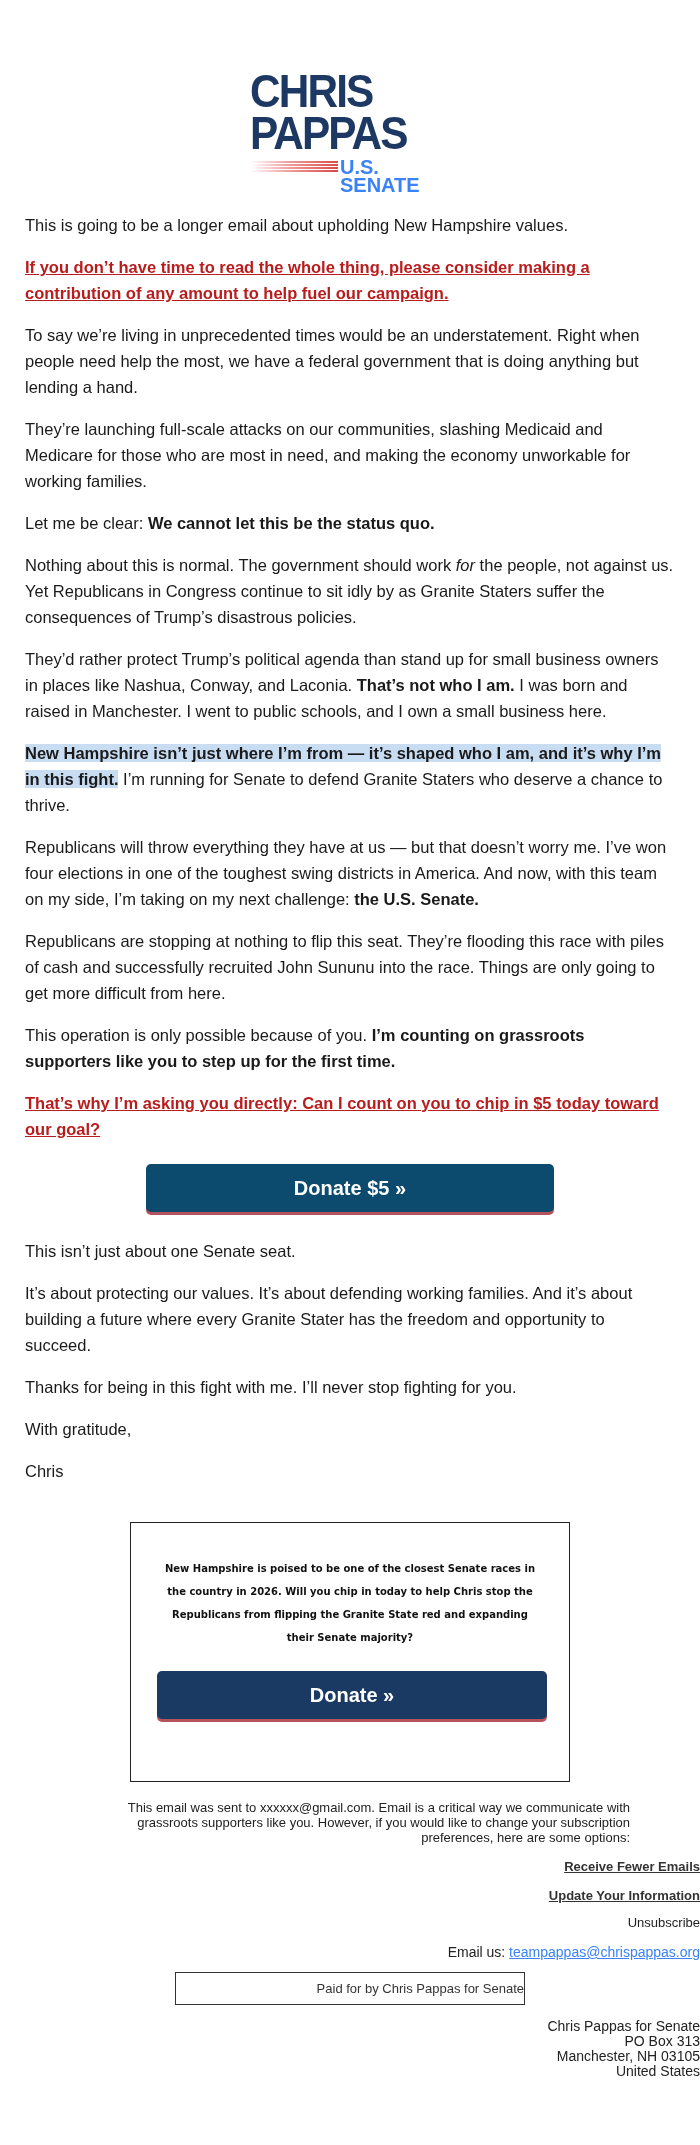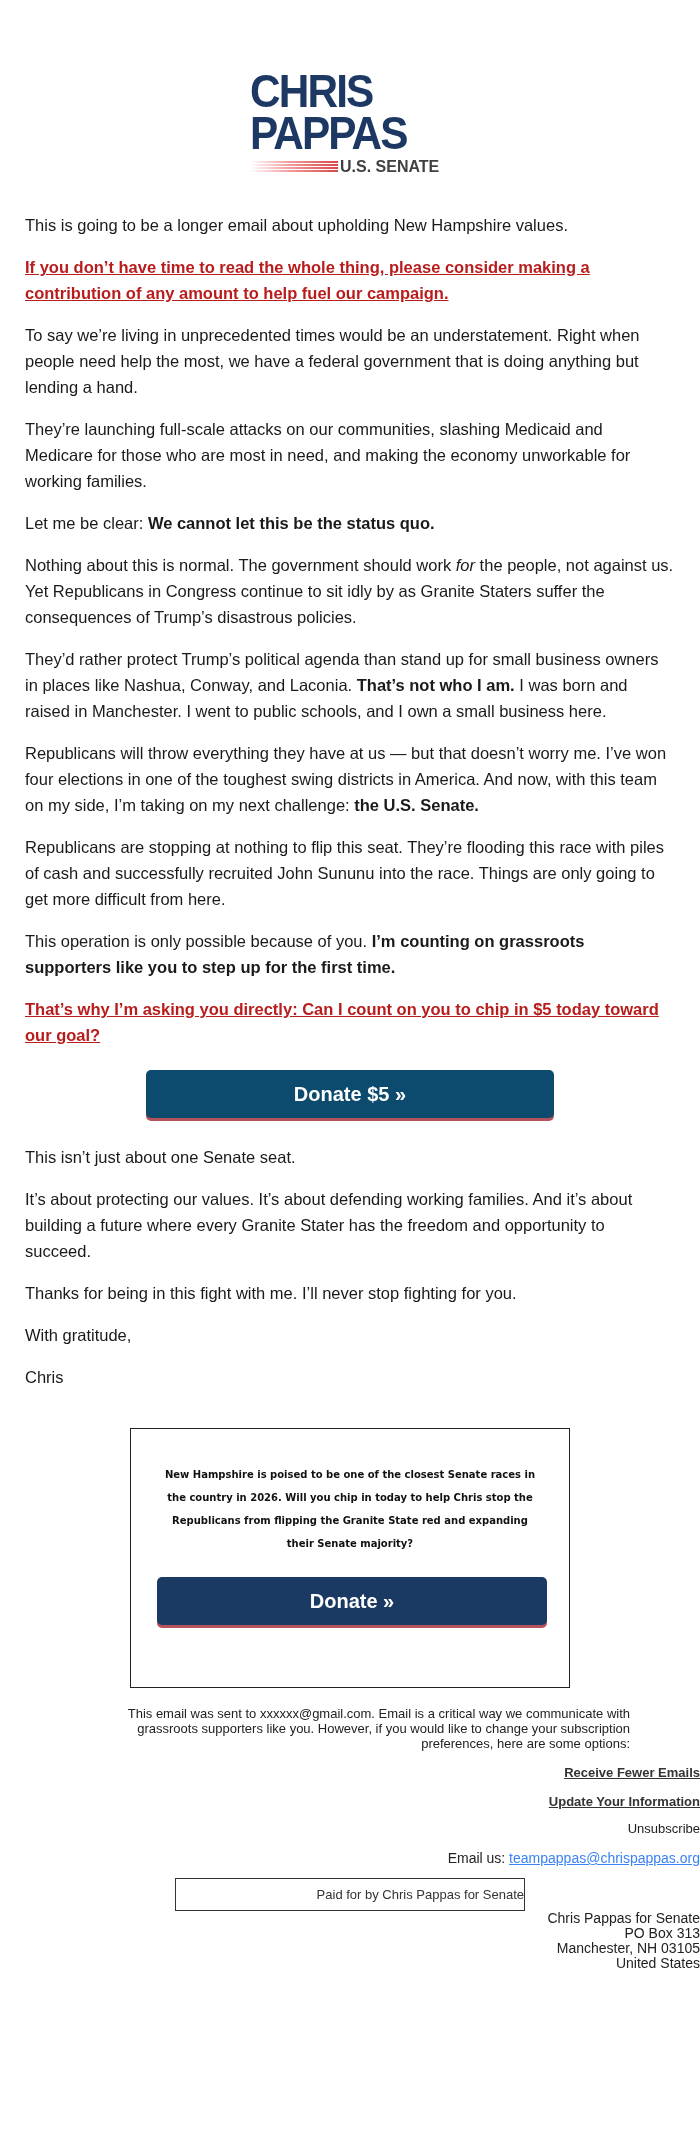--- a/index.html
+++ b/index.html
@@ -9,21 +9,21 @@
     
     .logo { width: 200px; margin: 0 auto; padding-top: 68px; height: 106px; position: relative; }
     .logo .l1, .logo .l2 { font-family: "Liberation Sans", sans-serif; font-weight: 700; color: #1d3963;
       letter-spacing: -2px; transform: scaleX(0.92); transform-origin: left top; line-height: 1; display:block; }
     .logo .l1 { font-size: 46px; margin-left: 0; }
     .logo .l2 { font-size: 46px; margin-top: -4px; }
     .logo .senate-row { position: relative; height: 18px; margin-top: 2px; }
     .logo .stripes { position: absolute; left: 0; top: 3px; width: 88px; height: 14px; }
     .logo .stripes i { display:block; height: 2px; margin-bottom: 1px;
       background: linear-gradient(to right, rgba(230,80,80,0) 0%, rgba(228,75,75,0.55) 45%, #d94848 100%); }
-    .logo .senate { position: absolute; left: 90px; top: 0px; font-size: 16px; font-weight: 700; color: #404040;
+    .logo .senate { position: absolute; left: 90px; top: 0px; font-size: 20px; font-weight: 700; color: #3b82f6;
       letter-spacing: 0px; line-height: 18px; }
 
     
     .content { padding: 0 25px; margin-top: 38px; }
     .content p { font-size: 16.5px; line-height: 26px; margin: 0 0 16px 0; }
     .content p.link-para a { color: #b91c1c; font-weight: 700; text-decoration: underline; }
     .content b { font-weight: 700; }
     .hl { background: #c8dcf2; }
 
     .btn-wrap { text-align: center; margin: 22px 0 26px 0; }
@@ -39,21 +39,21 @@
       color:#fff; font-weight:700; font-size:20px; border-radius:5px; text-decoration:none; box-shadow: 0 3px 0 #b5535c; }
 
     
     .footer { text-align: right; font-size: 13px; color: #222; margin-top: 18px; }
     .footer .intro { width: 560px; margin: 0 auto; line-height: 15px; }
     .footer .f-link { display: block; margin-top: 14px; font-weight: 700; color: #333; text-decoration: underline; }
     .footer .f-plain { display:block; margin-top: 12px; color: #222; }
     .footer .email-line { margin-top: 14px; font-size: 14px; }
     .footer .email-line a { color: #3b82f6; text-decoration: underline; }
     .paid-box { width: 348px; margin: 12px auto 0 auto; border: 1px solid #333; padding: 8px 0; font-size: 13px; color: #333; }
-    .address { font-size: 14px; line-height: 15px; color: #222; }
+    .address { margin-top: 14px; font-size: 14px; line-height: 15px; color: #222; }
   </style>
 </head>
 <body>
 
 <div class="wrap">
 
   <div class="logo">
     <span class="l1">CHRIS</span>
     <span class="l2">PAPPAS</span>
     <div class="senate-row">
@@ -76,20 +76,21 @@
 
     <p>To say we’re living in unprecedented times would be an understatement. Right when people need help the most, we have a federal government that is doing anything but lending a hand.</p>
     <p>They’re launching full-scale attacks on our communities, slashing Medicaid and Medicare for those who are most in need, and making the economy unworkable for working families.</p>
 
     <p><span>Let me be clear: </span><b>We cannot let this be the status quo.</b></p>
 
     <p><span>Nothing about this is normal. The government should work </span><i>for</i><span> the people, not against us. Yet Republicans in Congress continue to sit idly by as Granite Staters suffer the consequences of Trump’s disastrous policies.</span></p>
 
     <p><span>They’d rather protect Trump’s political agenda than stand up for small business owners in places like Nashua, Conway, and Laconia. </span><b>That’s not who I am.</b><span> I was born and raised in Manchester. I went to public schools, and I own a small business here.</span></p>
 
+    <p><b class="hl">New Hampshire isn’t just where I’m from — it’s shaped who I am, and it’s why I’m in this fight.</b><span> I’m running for Senate to defend Granite Staters who deserve a chance to thrive.</span></p>
 
     <p><span>Republicans will throw everything they have at us — but that doesn’t worry me. I’ve won four elections in one of the toughest swing districts in America. And now, with this team on my side, I’m taking on my next challenge: </span><b>the U.S. Senate.</b></p>
 
     <p>Republicans are stopping at nothing to flip this seat. They’re flooding this race with piles of cash and successfully recruited John Sununu into the race. Things are only going to get more difficult from here.</p>
 
     <p><span>This operation is only possible because of you. </span><b>I’m counting on grassroots supporters like you to step up for the first time.</b></p>
 
     <p class="link-para">
       <a href="#">That’s why I’m asking you directly: Can I count on you to chip in $5 today toward our goal?</a>
     </p>

